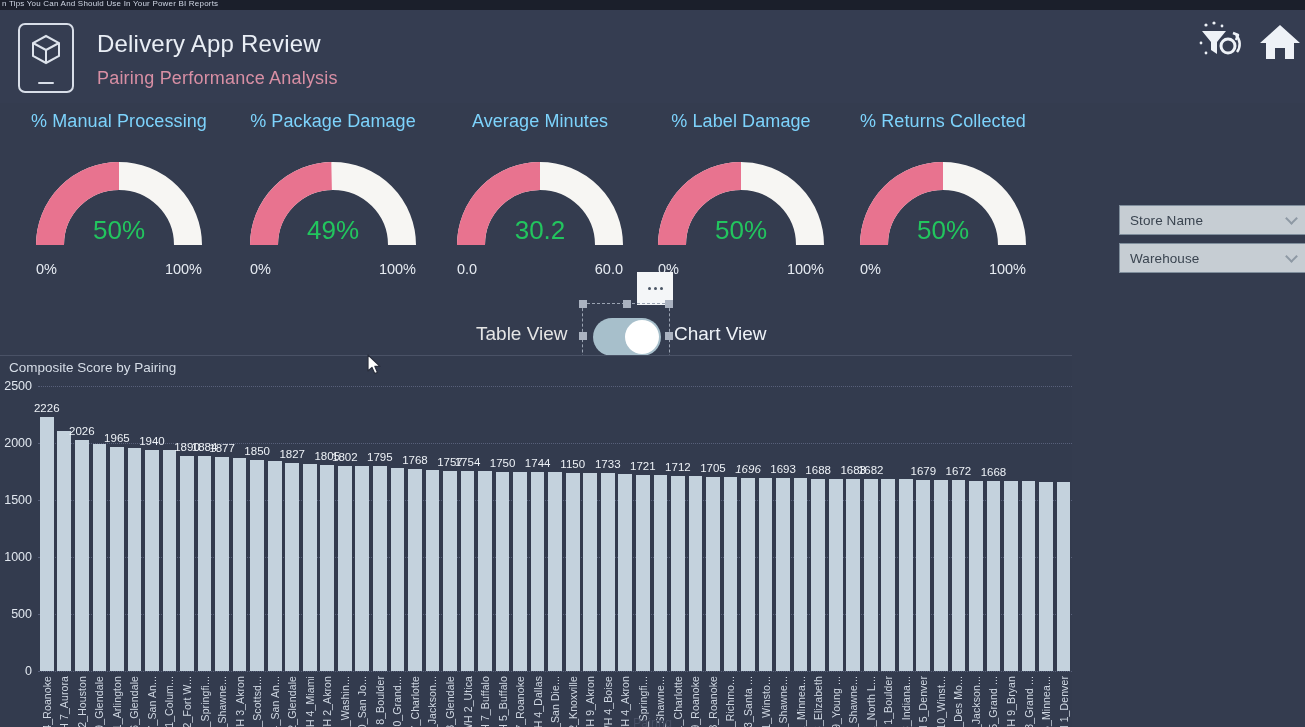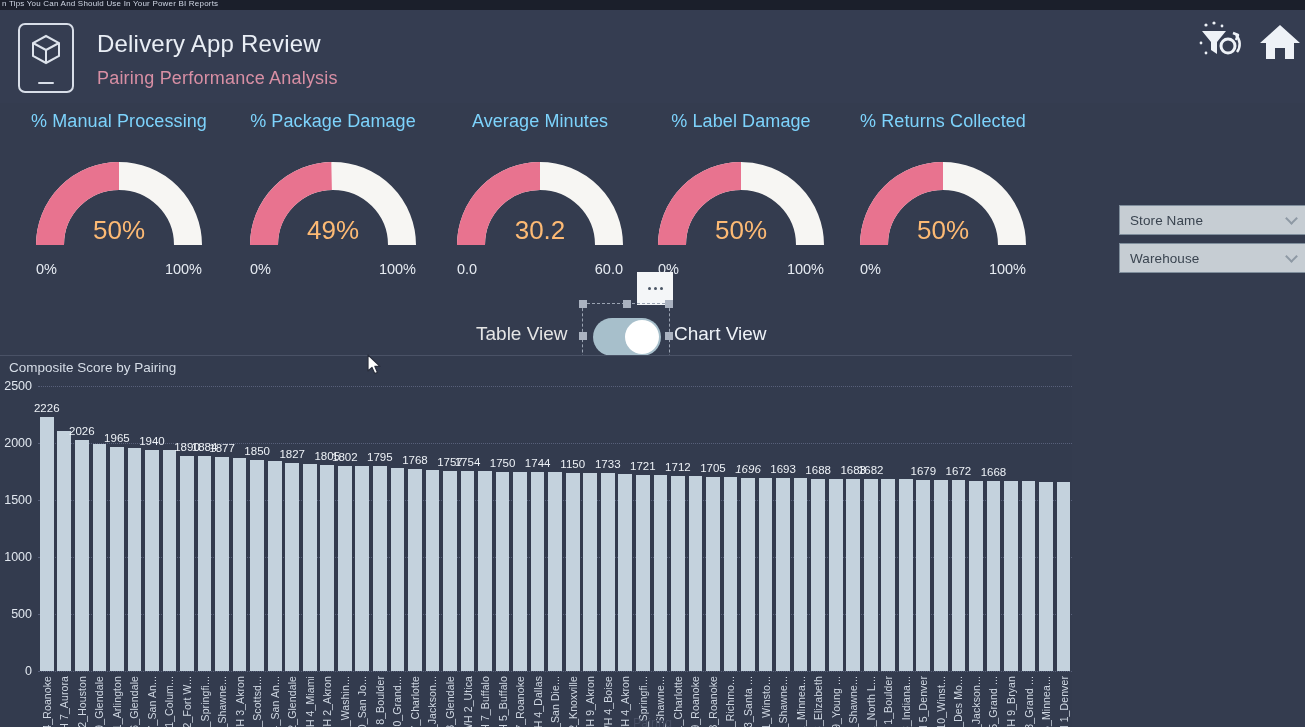--- a/index.html
+++ b/index.html
@@ -57,21 +57,21 @@
 
   
   .gauge{ position:absolute; top:93px; width:230px; height:195px; }
   .gauge .gtitle{
     position:absolute; left:0; top:8px; width:230px; text-align:center;
     font-size:18px; color:#7dd3fc; letter-spacing:.1px;
   }
   .gauge .gsvg{ position:absolute; left:32px; top:56px; }
   .gauge .gvalue{
     position:absolute; left:0; top:112px; width:230px; text-align:center;
-    font-size:26px; color:#fdba74; font-weight:400;
+    font-size:26px; color:#22c55e; font-weight:400;
   }
   .gauge .gmin{ position:absolute; left:32px; top:158px; font-size:14.5px; color:#e6ebf2; }
   .gauge .gmax{ position:absolute; right:32px; top:158px; font-size:14.5px; color:#e6ebf2; }
 
   
   #slicers{ position:absolute; left:1119px; top:195px; width:190px; }
   .slicer{
     height:30px; background:#c6cdd3; border:1px solid #7f8e9c;
     display:flex; align-items:center; position:relative; margin-bottom:8px;
   }

